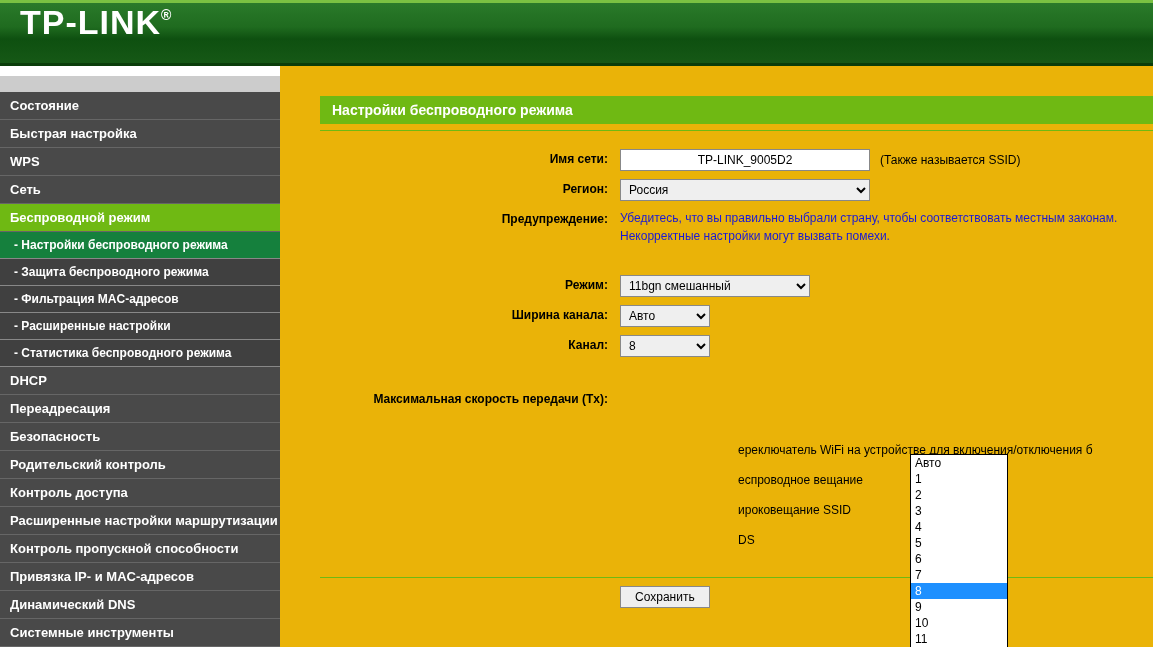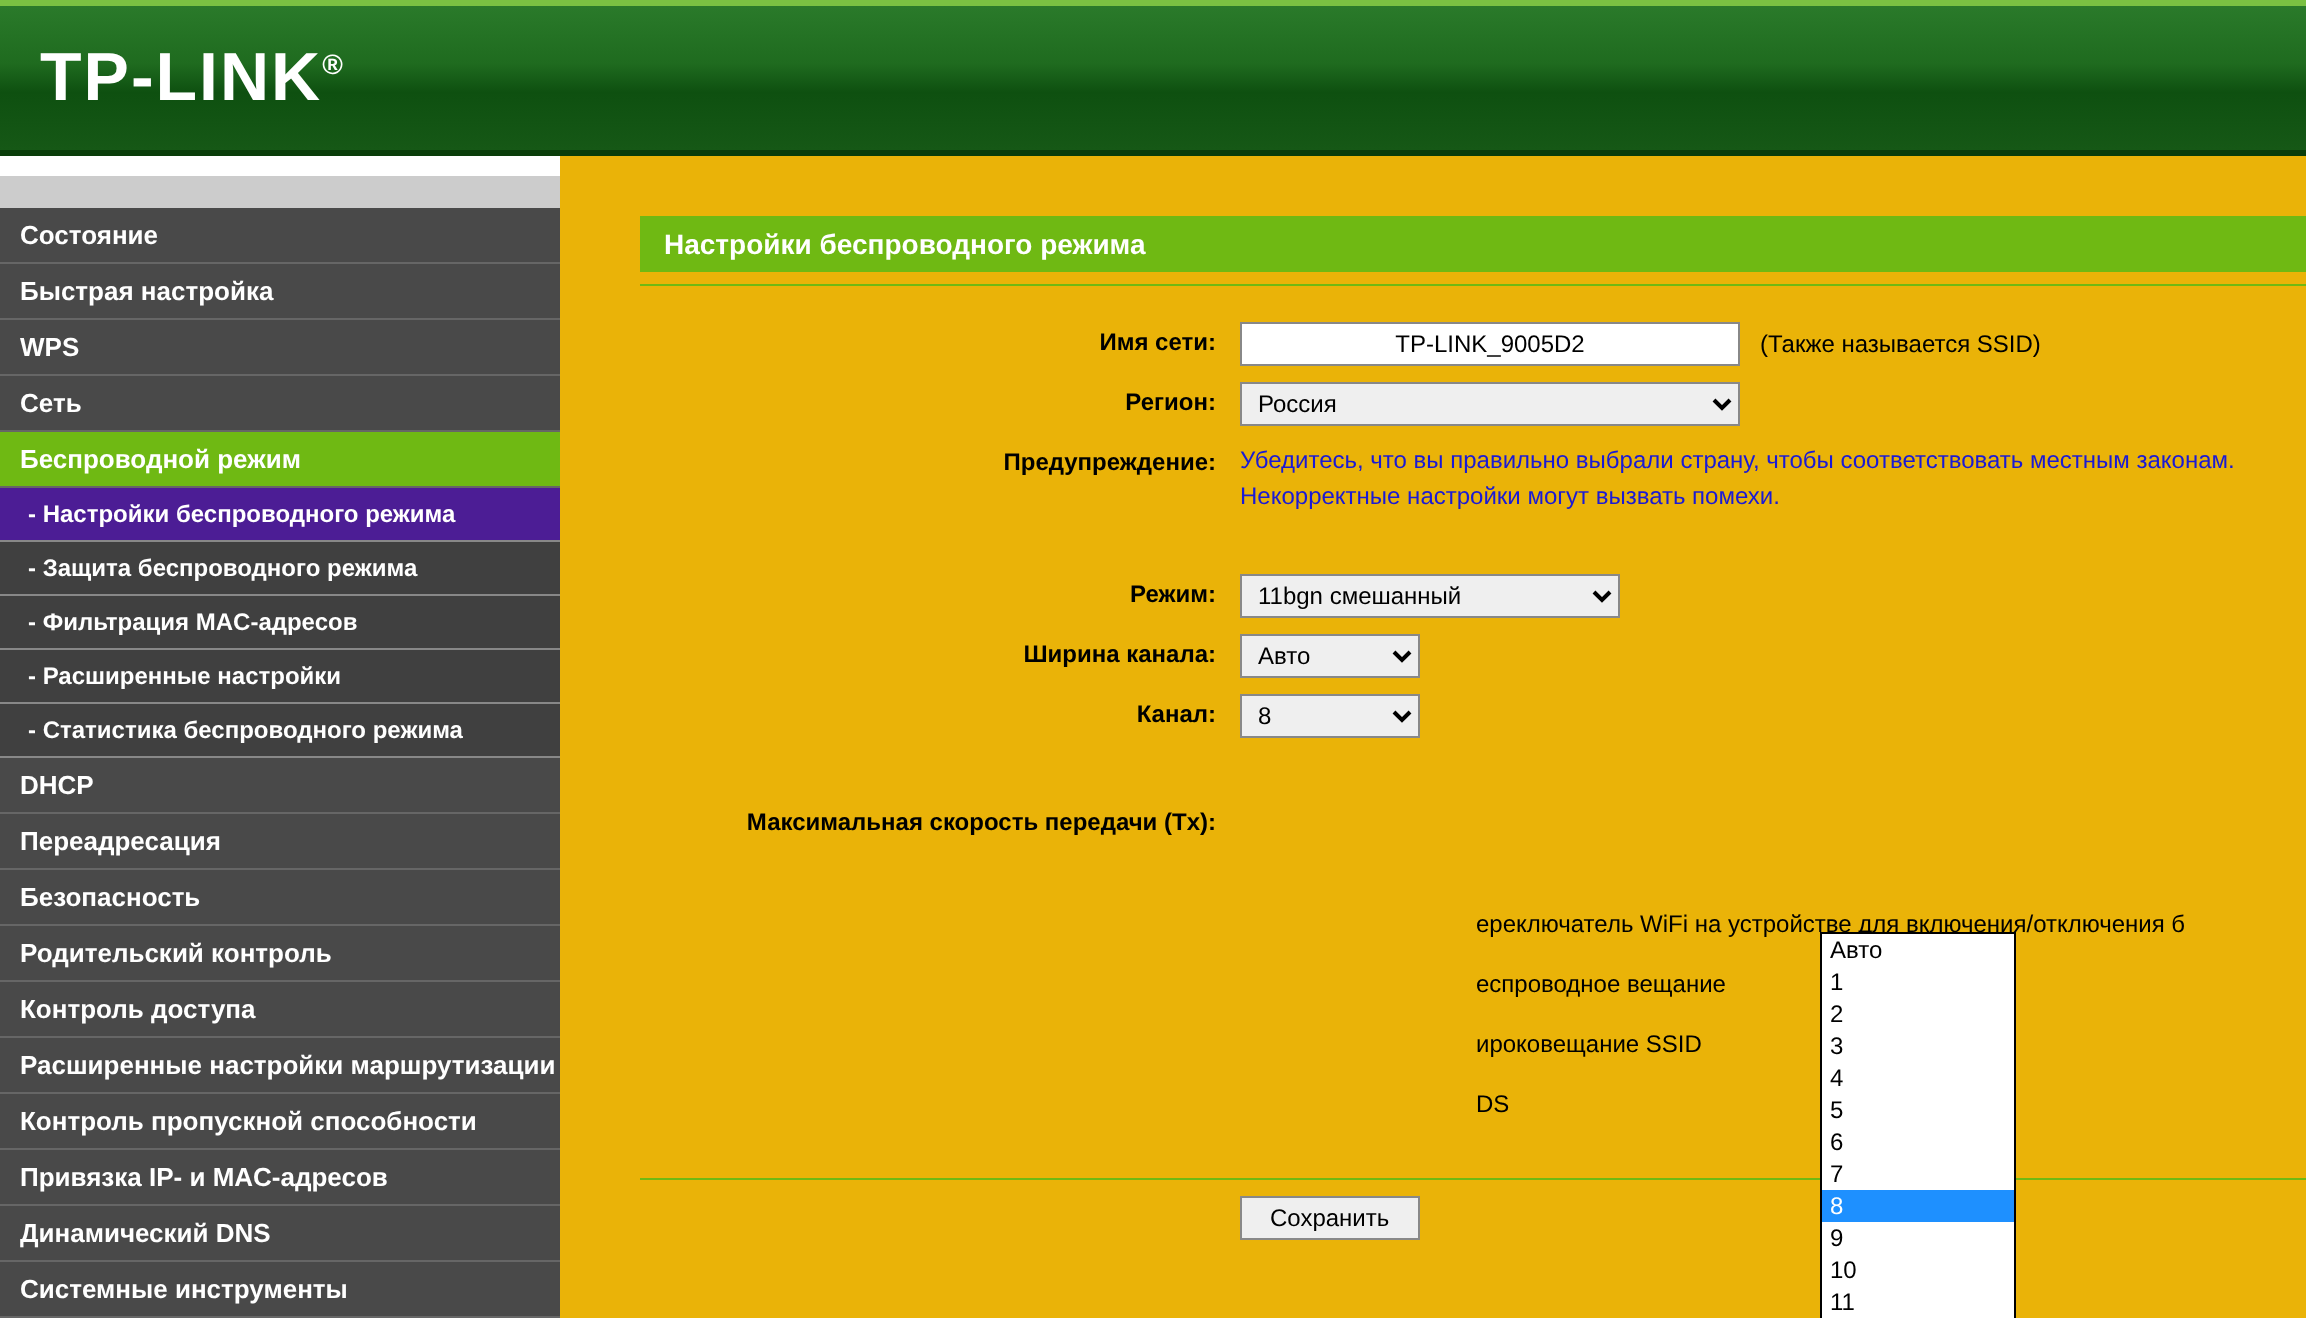--- a/index.html
+++ b/index.html
@@ -1,24 +1,24 @@
 <!DOCTYPE html>
 <html><head>
 <meta charset="utf-8">
 <style>
 * { margin: 0; padding: 0; box-sizing: border-box; }
 body { font-family: Arial, Helvetica, sans-serif; font-size: 12px; background: #fff; width: 1153px; height: 659px; overflow: hidden; }
 
 .header {
-  height: 78px;
+  height: 66px;
   background: linear-gradient(to bottom, #2a7a2a 0%, #1f6b1f 40%, #0e5010 60%, #165816 100%);
   border-top: 3px solid #7ac142;
   border-bottom: 3px solid #0a3d0a;
   display: flex;
-  align-items: center;
+  align-items: flex-start;
   padding-left: 20px;
 }
 .logo {
   color: #fff;
   font-size: 34px;
   font-weight: bold;
   letter-spacing: 1px;
   font-family: Arial, sans-serif;
 }
 .logo .reg { font-size: 14px; vertical-align: top; position: relative; top: 4px; }
@@ -51,21 +51,21 @@
   color: #fff;
   font-weight: bold;
   font-size: 12px;
   padding: 6px 10px 6px 14px;
   border-bottom: 1px solid #888;
   cursor: pointer;
   white-space: nowrap;
   overflow: hidden;
 }
 .sidebar-subitem.active {
-  background: #4c1d95;
+  background: #15803d;
 }
 .sidebar-spacer-top { height: 16px; background: #ccc; }
 
 .main {
   flex: 1;
   background: #eab308;
   padding: 30px 0 0 40px;
   overflow: hidden;
   position: relative;
 }

